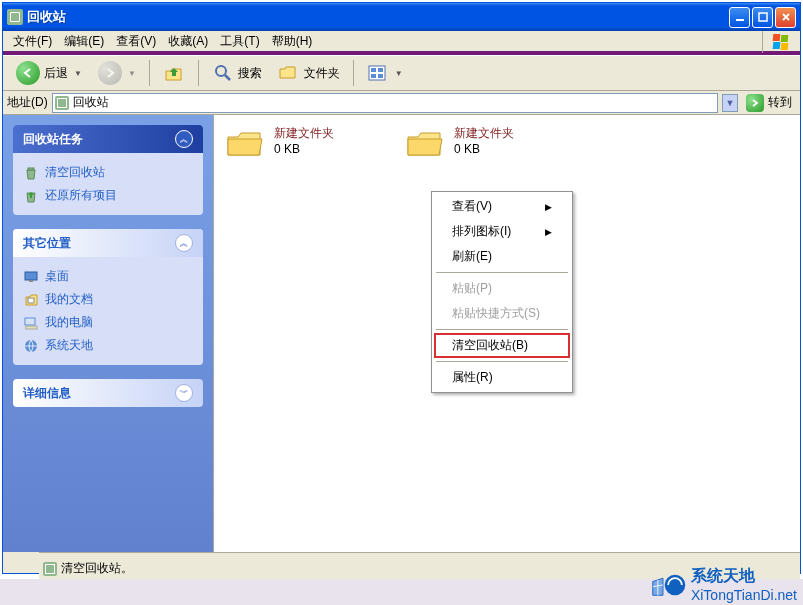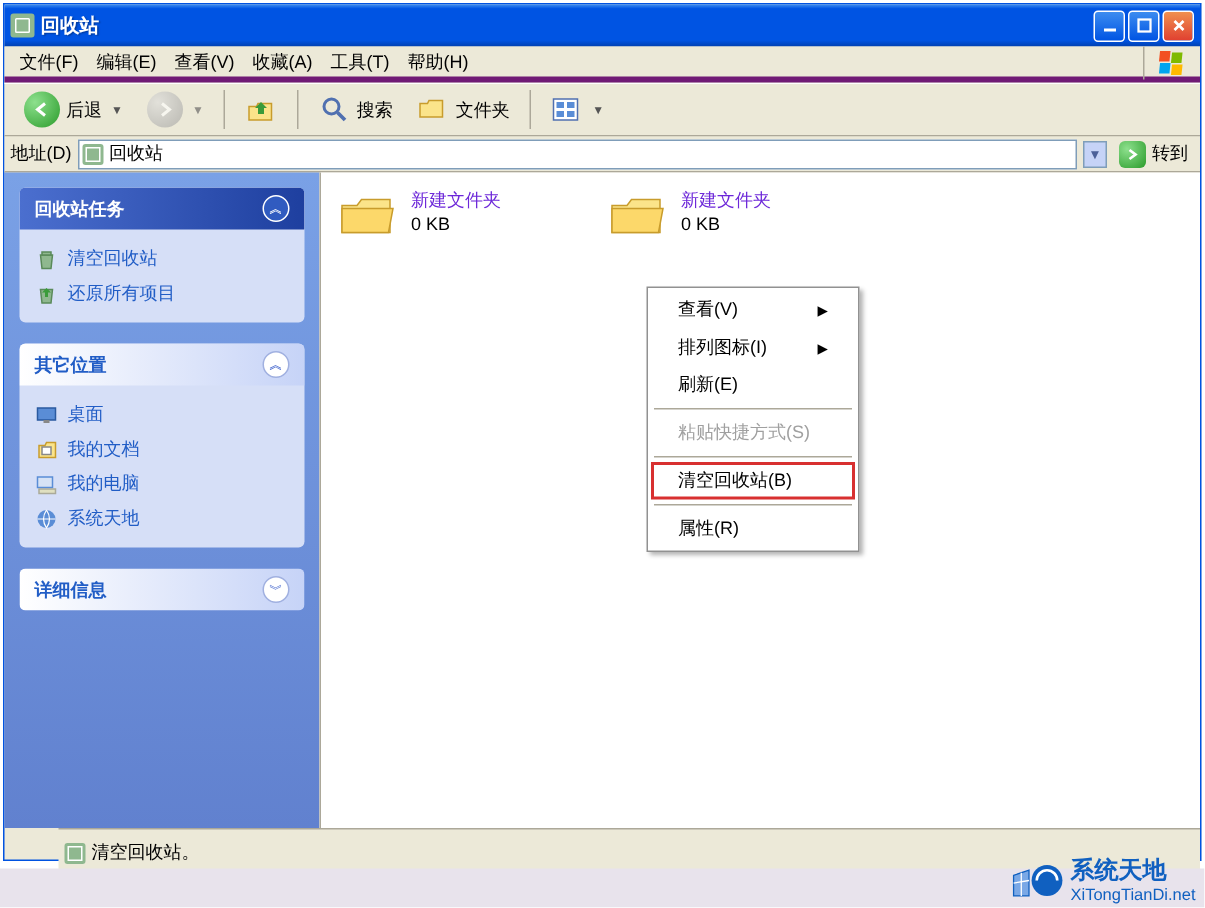--- a/index.html
+++ b/index.html
@@ -56,38 +56,38 @@
 .panel.primary .phead .t { color: #fff; }
 .panel .collapse { width: 18px; height: 18px; border-radius: 50%; background: #fff; border: 1px solid #a0b0e0; display:flex; align-items:center; justify-content:center; font-size:9px; color:#4a6bcf; }
 .panel.primary .collapse { background: #305bc0; border-color:#fff; color:#fff; }
 .panel .pbody { padding: 8px 10px; }
 .panel .pitem { display: flex; align-items: center; gap: 6px; padding: 3px 0; color: #215dc6; cursor: pointer; }
 .pico { width:16px; height:16px; display:flex; align-items:center; justify-content:center; }
 
 .content { flex: 1; background: #fff; border-left: 1px solid #aca899; position: relative; padding: 8px; display: flex; gap: 20px; align-items: flex-start; }
 .fileitem { display: flex; align-items: flex-start; gap: 8px; width: 160px; cursor: pointer; padding: 2px; }
 .fileitem .ficon { width: 42px; height: 36px; }
-.fileitem .ftext .name { color: #6d28d9; font-family: Liberation Mono, monospace; }
+.fileitem .ftext .name { color: #7f1d1d; font-family: Liberation Mono, monospace; }
 .fileitem .ftext .meta { color: #000000; }
 
 .contextmenu { position: absolute; left: 428px; top: 188px; width: 142px; background: #fff; border: 1px solid #919191; box-shadow: 2px 2px 3px rgba(0,0,0,0.3); padding: 2px; }
 .contextmenu .citem { padding: 4px 18px 4px 18px; display: flex; justify-content: space-between; align-items: center; cursor: pointer; }
 .contextmenu .citem.disabled { color: #a0a0a0; cursor: default; }
 .contextmenu .citem .arr { font-size: 9px; }
 .contextmenu .csep { height: 1px; background: #aca899; margin: 3px 2px; }
 .contextmenu .citem.highlight { border: 2px solid #d83030; padding: 2px 16px; }
 
 .statusbar { height: 32px; background: #ece9d8; border-top: 1px solid #aca899; display: flex; align-items: center; padding: 0 4px; gap: 4px; margin-left: 36px; }
 .statusbar .sicon { width:14px; height:14px; background:#8fb88f; border-radius:2px; position:relative; }
 .statusbar .sicon::after { content:""; position:absolute; inset:2px; border:1px solid #fff; }
 
 .watermark { position: absolute; right: 6px; bottom: 2px; display: flex; align-items: center; gap: 4px; font-family: Arial; }
 .watermark .wlogo { width: 36px; height: 30px; }
 .watermark .wt1 { font-size: 16px; font-weight: bold; color: #1060c0; }
-.watermark .wt2 { font-size: 11px; color: #1060c0; }
+.watermark .wt2 { font-size: 14px; color: #1060c0; }
 .bottom-strip { position:absolute; bottom:0; left:0; right:0; height:26px; background:#e8e3ec; }
 
 .foldersvg { display:block }
 </style>
 </head>
 <body>
 
 <div class="window">
 
   <div class="titlebar">
@@ -335,20 +335,23 @@
     </div>
     <div class="citem">
       <span>排列图标(I)</span>
       <span class="arr">▶</span>
     </div>
     <div class="citem">
       <span>刷新(E)</span>
     </div>
     <div class="csep"></div>
     <div class="citem disabled">
+      <span>粘贴(P)</span>
+    </div>
+    <div class="citem disabled">
       <span>粘贴快捷方式(S)</span>
     </div>
     <div class="csep"></div>
     <div class="citem highlight">
       <span>清空回收站(B)</span>
     </div>
     <div class="csep"></div>
     <div class="citem">
       <span>属性(R)</span>
     </div>

